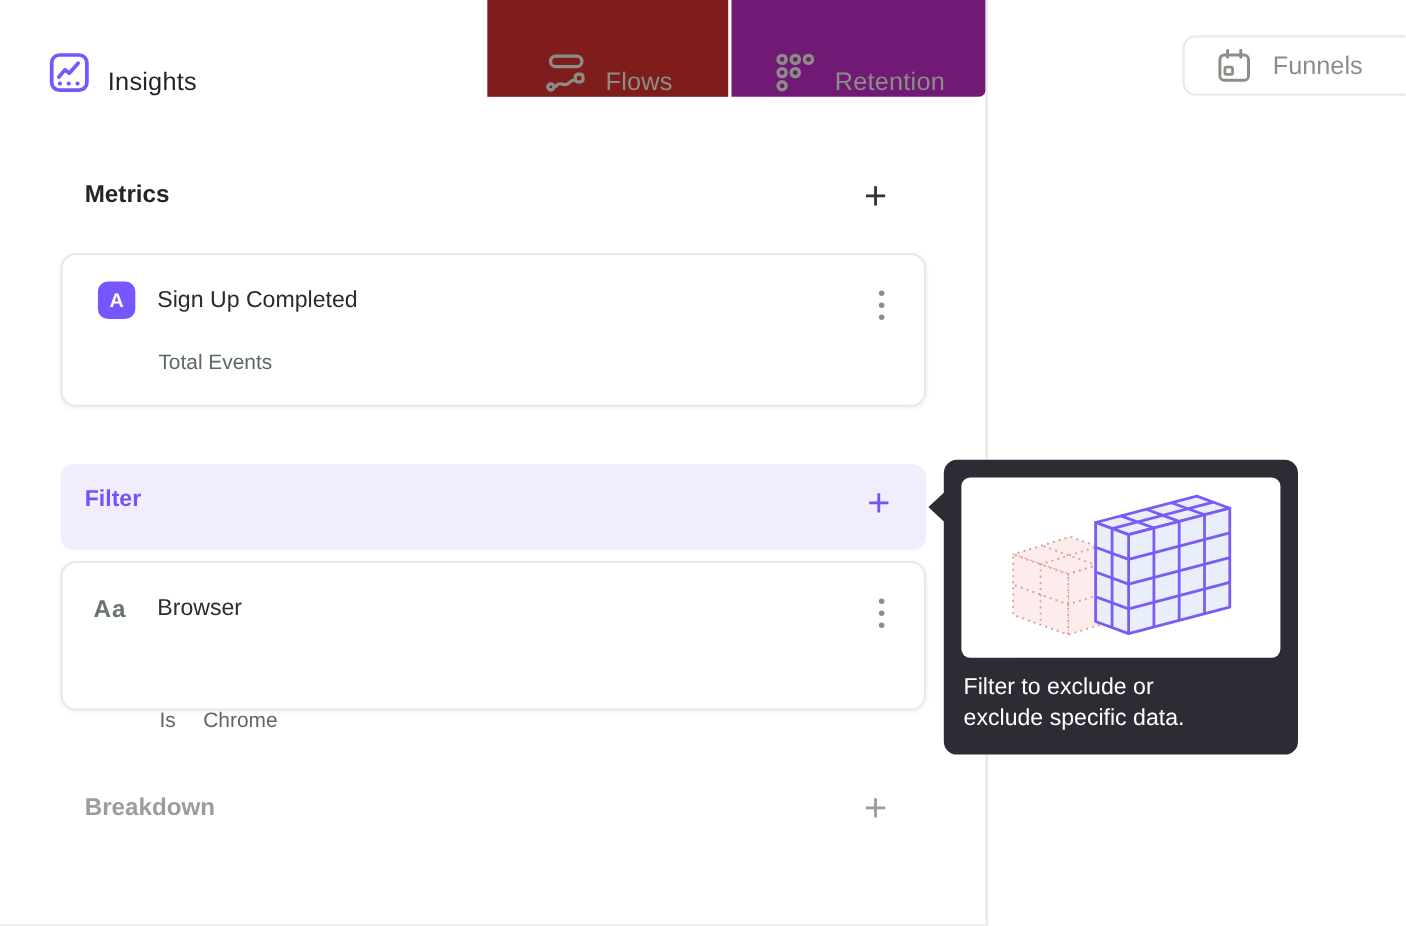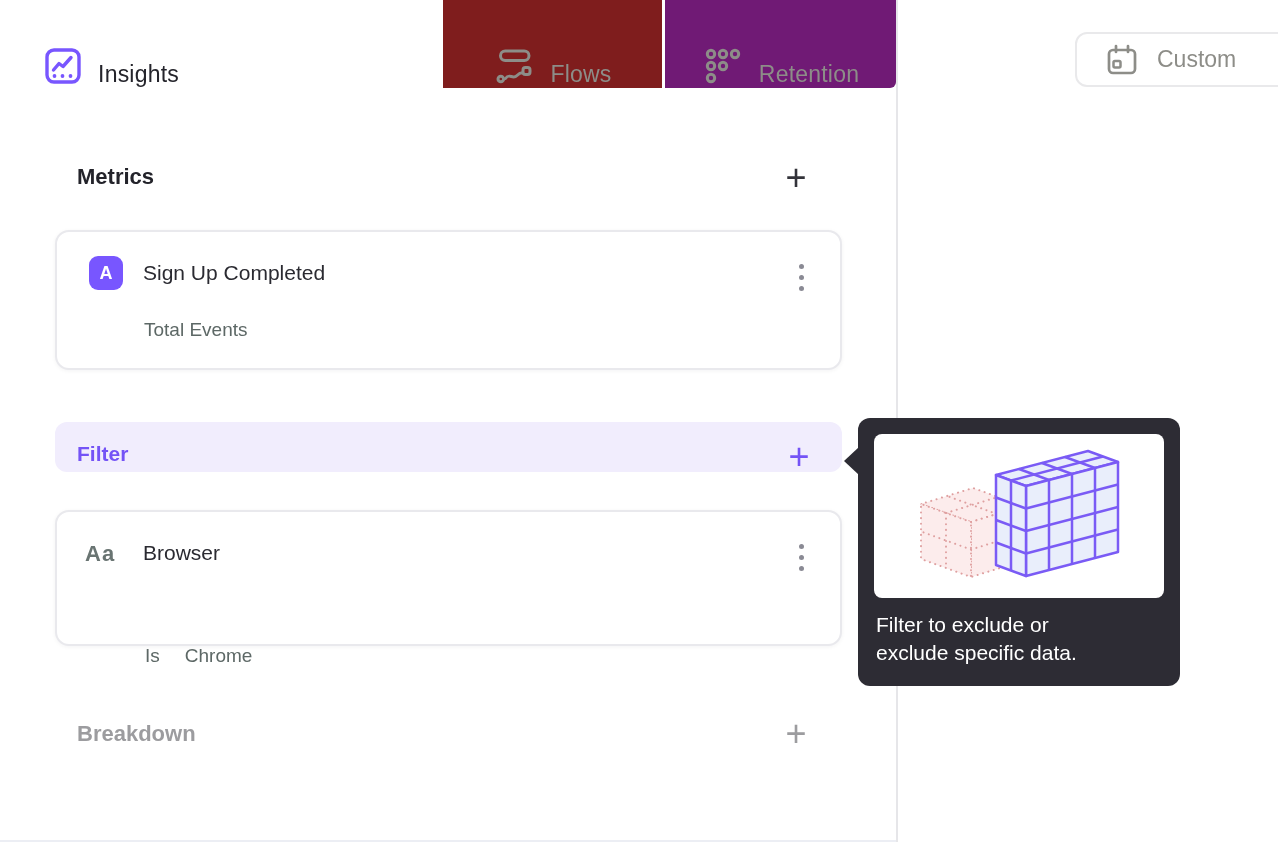--- a/index.html
+++ b/index.html
@@ -61,21 +61,21 @@
   .card-title { position:absolute; left:86px; top:29px; font-size:21px; font-weight:500; color:#2a2a31; }
   .card-sub   { position:absolute; left:87px; top:87px; font-size:19px; color:#5d6866; }
   .aa-label   { position:absolute; left:28px; top:29px; font-size:22px; font-weight:600; color:#697472; letter-spacing:1px; }
   .cond-row   { position:absolute; left:88px; top:92px; display:flex; gap:25px; font-size:19px; color:#5d6866;margin-top:41px; }
 
   .kebab { position:absolute; right:34px; top:30px; display:flex; flex-direction:column; gap:6px; cursor:pointer; padding:2px; }
   .kebab span { width:5px; height:5px; border-radius:50%; background:#8a8a94; }
 
   
   .filter-row {
-    position:absolute; left:55px; top:422px; width:787px; height:50px;
+    position:absolute; left:55px; top:422px; width:787px; height:78px;
     background:#f1edfd; border-radius:12px;
   }
   .filter-label { position:absolute; left:22px; top:20px; font-size:21px; font-weight:600; color:#7453f6; }
 
   
   .tooltip {
     position:absolute; left:858px; top:418px; width:322px; height:268px;
     background:#2d2c34; border-radius:12px;
   }
   .tooltip::before {
@@ -136,21 +136,21 @@
 
   <div class="custom-btn">
     <span style="display:flex;">
       <svg width="36" height="36" viewBox="0 0 36 36" fill="none">
         <rect x="5" y="8" width="26" height="23" rx="4" stroke="#8d8d88" stroke-width="2.7"></rect>
         <path d="M12,4 L12,10" stroke="#8d8d88" stroke-width="2.7" stroke-linecap="round"></path>
         <path d="M24,4 L24,10" stroke="#8d8d88" stroke-width="2.7" stroke-linecap="round"></path>
         <rect x="9.5" y="19" width="7" height="6.5" rx="1.4" stroke="#8d8d88" stroke-width="2.5"></rect>
       </svg>
     </span>
-    <span class="btn-label">Custom</span>
+    <span class="btn-label">Funnels</span>
   </div>
 
   <div class="vdivider"></div>
   <div class="bottom-line"></div>
 
   <div class="section-heading heading-metrics">Metrics</div>
   <div class="plus-btn plus-metrics">+</div>
 
   <div class="card card-metric">
     <div class="badge">A</div>

